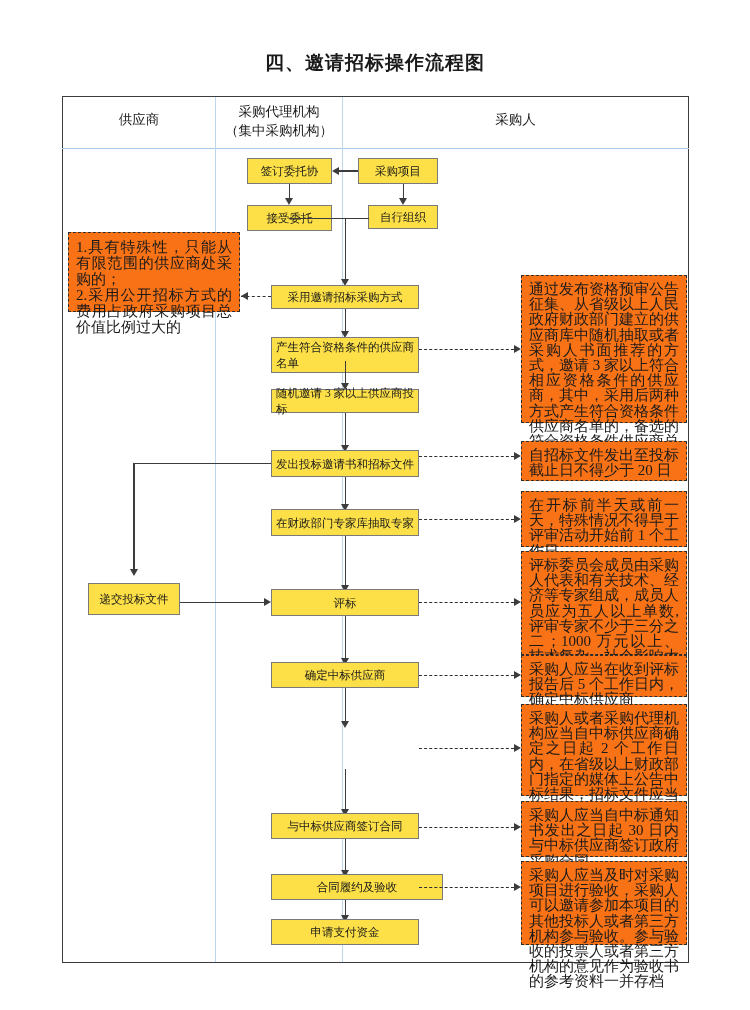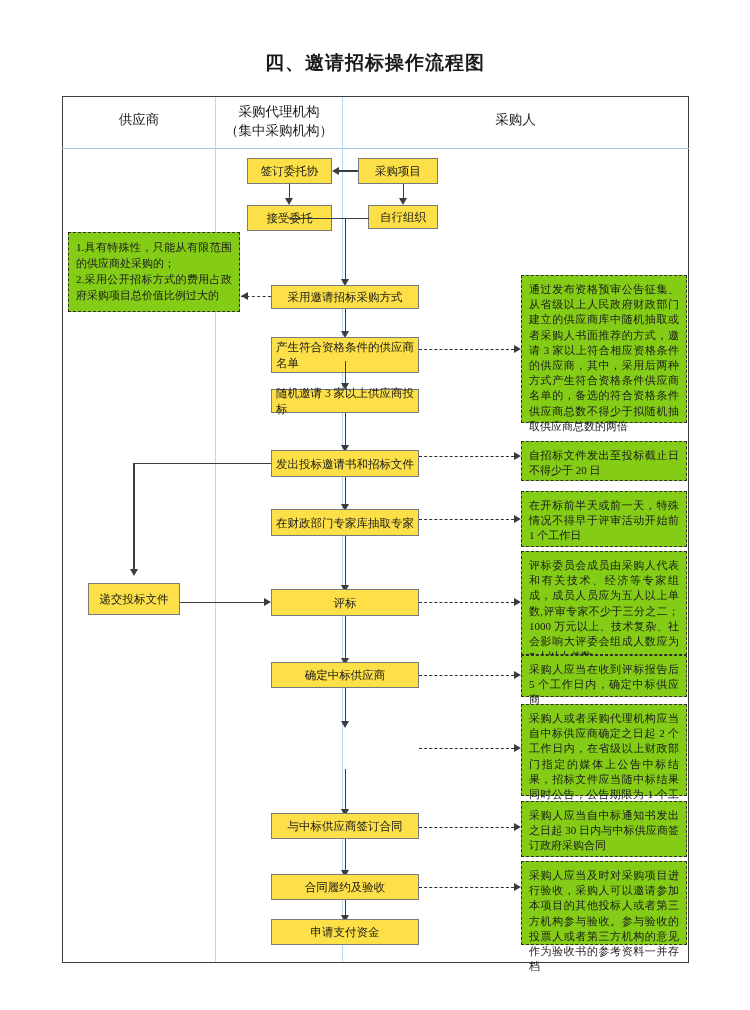--- a/index.html
+++ b/index.html
@@ -48,22 +48,22 @@
     position:absolute;box-sizing:border-box;
     border:1.5px solid #7a7a7a;background:#fde047;
     display:flex;align-items:center;justify-content:center;
     font-size:11.5px;line-height:16px;color:#1a1a1a;padding:6px 4px;
   }
   .box.two-line{line-height:17px;}
 
   
   .note{
     position:absolute;box-sizing:border-box;
-    border:1.3px dashed #2e2e2e;background:#84cc16;
-    font-size:11px;line-height:15.2px;color:#1a1a1a;
+    border:1.3px dashed #2e2e2e;background:#f97316;
+    font-size:15px;line-height:15.2px;color:#1a1a1a;
     padding:6px 7px;text-align:justify;
   }
 
   
   .conn{position:absolute;background:#3c3c3c;}
   .h{height:1.6px;}
   .v{width:1.6px;}
   .arrow{position:absolute;width:0;height:0;}
   .arrow.down{border-left:4.5px solid transparent;border-right:4.5px solid transparent;border-top:7px solid #3c3c3c;}
   .arrow.left{border-top:4.5px solid transparent;border-bottom:4.5px solid transparent;border-right:7px solid #3c3c3c;}
@@ -165,21 +165,21 @@
 
 
   <div class="conn v" style="left:344.5px;top:769px;height:40px;"></div>
   <div class="arrow down" style="left:341px;top:809px;"></div>
 
   <div class="box" style="left:271px;top:813px;width:148px;height:26px;">与中标供应商签订合同</div>
 
   <div class="conn v" style="left:344.5px;top:839px;height:31px;"></div>
   <div class="arrow down" style="left:341px;top:870px;"></div>
 
-  <div class="box" style="left:271px;top:874px;width:148px;height:26px;">合同履约及验收</div>
+  <div class="box" style="left:271px;top:874px;width:172px;height:26px;">合同履约及验收</div>
 
   <div class="conn v" style="left:344.5px;top:900px;height:15px;"></div>
   <div class="arrow down" style="left:341px;top:915px;"></div>
 
   <div class="box" style="left:271px;top:919px;width:148px;height:26px;">申请支付资金</div>
 
   <div class="box" style="left:88px;top:583px;width:92px;height:32px;">递交投标文件</div>
 
   <div class="conn h" style="left:133px;top:462.5px;width:138px;"></div>
   <div class="conn v" style="left:133px;top:462.5px;height:107px;"></div>

